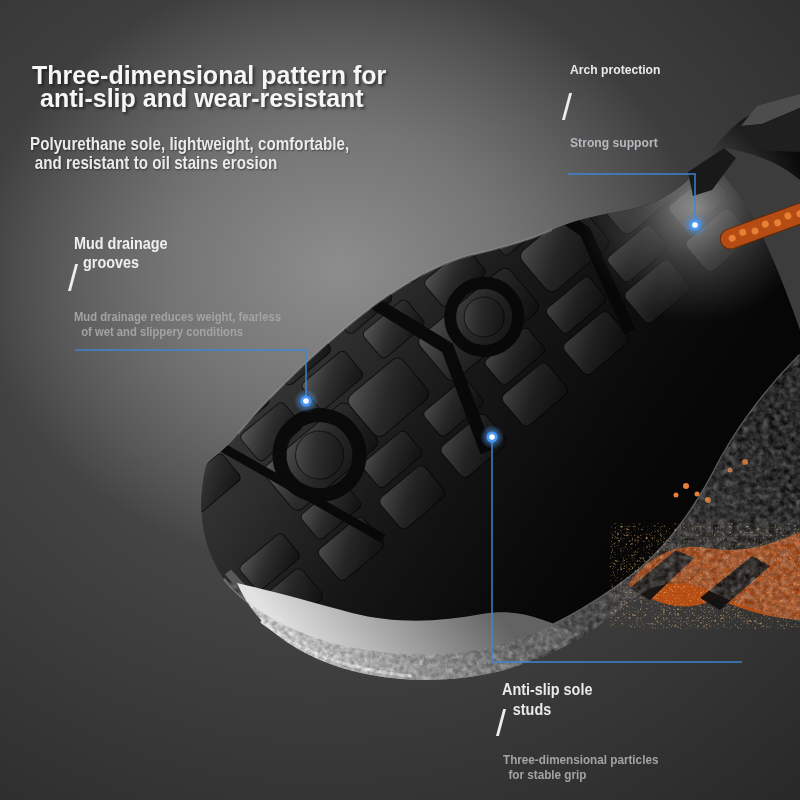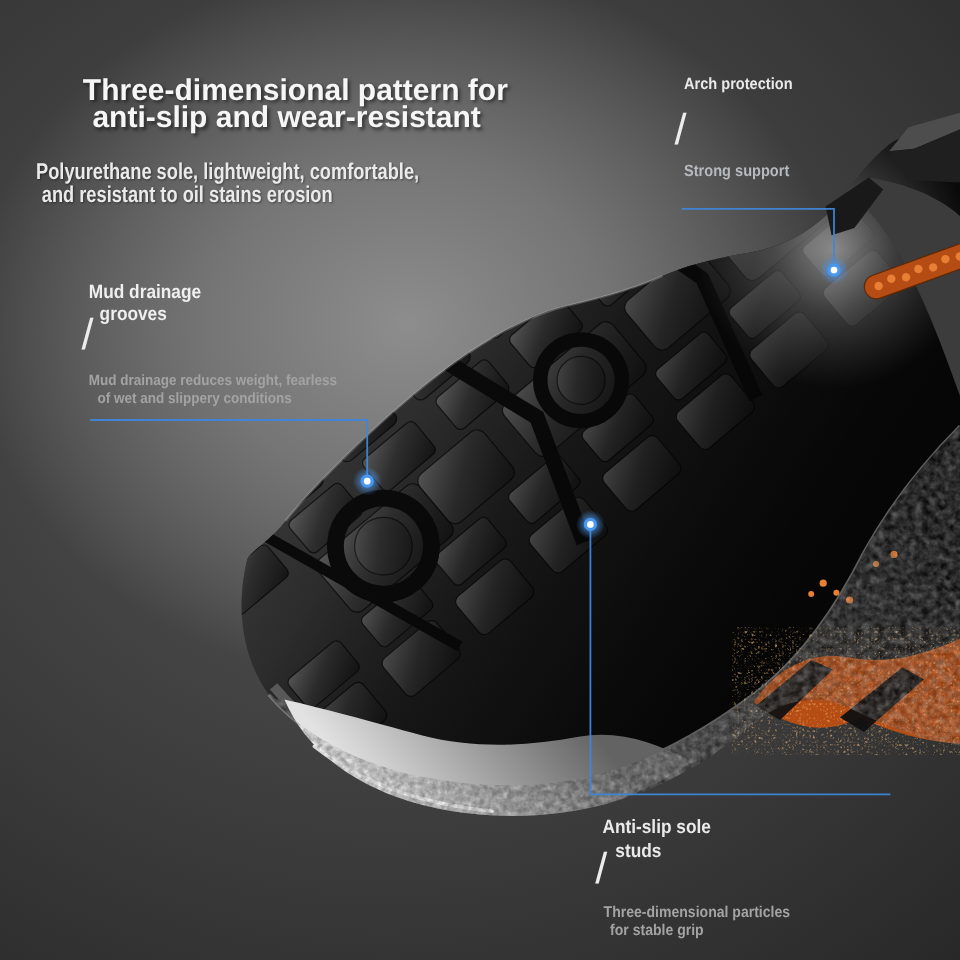--- a/index.html
+++ b/index.html
@@ -7,21 +7,21 @@
     position:relative;width:800px;height:800px;overflow:hidden;
     font-family:"Liberation Sans",sans-serif;
     background:
       radial-gradient(ellipse 520px 430px at 340px 270px, var(--bg-hi,#8d8d8d) 0%, #757575 32%, rgba(90,90,90,0) 70%),
       radial-gradient(ellipse 1000px 900px at 320px 320px, #565656 0%, #3a3a3a 45%, #262626 75%, var(--bg-dark,#1f1f1f) 100%);
   }
   svg.shoe,svg.overlay{position:absolute;left:0;top:0;width:800px;height:800px;}
   svg.overlay{pointer-events:none;}
   .txt{position:absolute;font-weight:bold;white-space:nowrap;}
   .title{left:32px;top:64px;font-size:25px;line-height:23px;color:var(--title-text,#f6f6f6);
-         text-shadow:2px 2px 3px rgba(0,0,0,.5);margin-left:37px;}
+         text-shadow:2px 2px 3px rgba(0,0,0,.5);}
   .subtitle{left:30px;top:134px;font-size:19px;line-height:19px;color:#eaeaea;
             transform:scaleX(.8);transform-origin:0 0;text-shadow:1px 1px 2px rgba(0,0,0,.45);}
   .arch{left:570px;top:62px;font-size:13.5px;color:#e9e9e9;}
   .strong{left:570px;top:135px;font-size:13.5px;color:#b6b9bd;}
   .mud-label{left:74px;top:234px;font-size:16px;line-height:19px;color:#efefef;}
   .mud-desc{left:74px;top:310px;font-size:12.5px;line-height:15px;color:var(--muted-text,#a3a3a3);}
   .studs-label{left:502px;top:680px;font-size:16px;line-height:20px;color:#eaeaea;}
   .studs-desc{left:503px;top:752px;font-size:13px;line-height:15px;color:var(--muted-text,#a3a3a3);}
   .cond{transform:scaleX(.9);transform-origin:0 0;}
   .ind6{padding-left:6px;}.ind8{padding-left:8px;}.ind10{padding-left:10px;}.ind12{padding-left:12px;}

